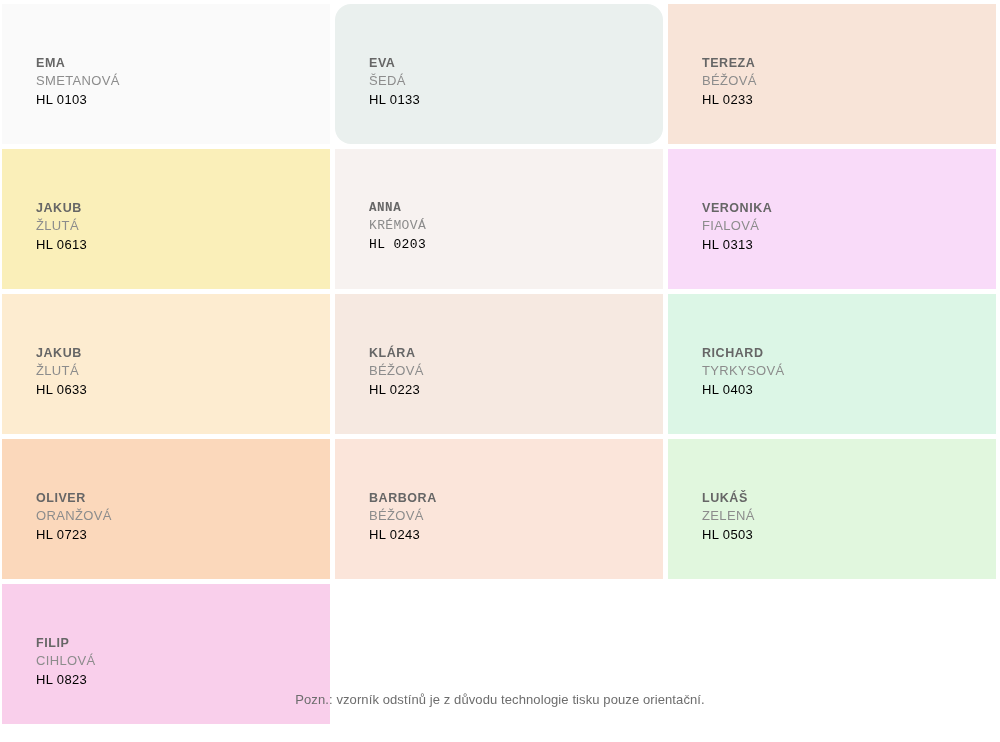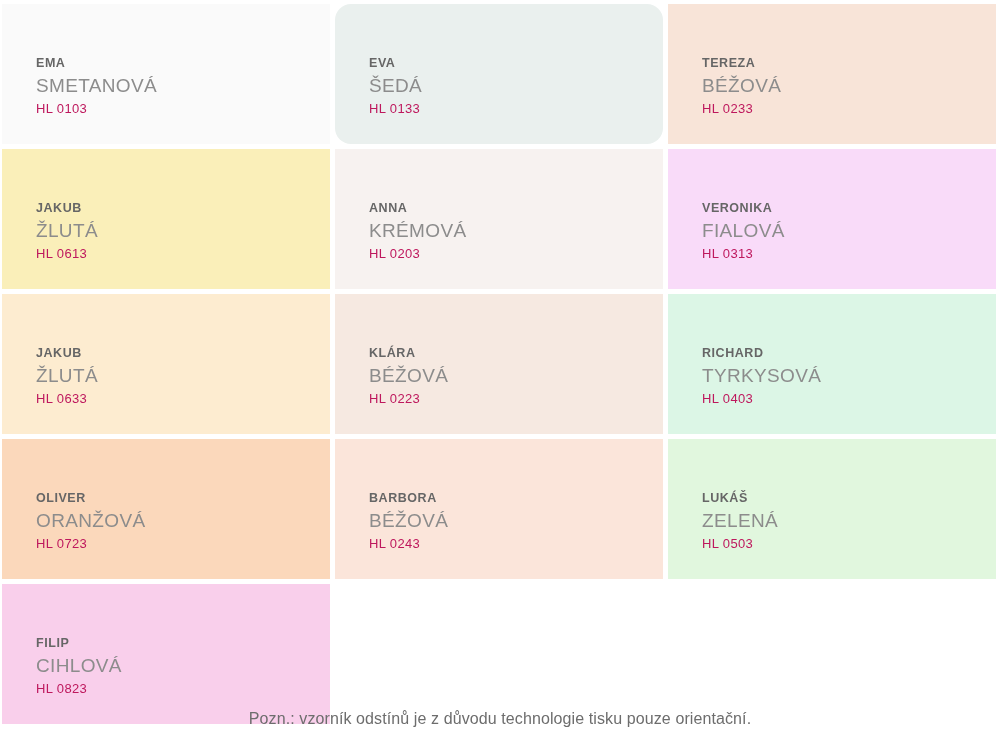--- a/index.html
+++ b/index.html
@@ -41,40 +41,40 @@
     line-height: 1.46;
   }
   .swatch-name {
     font-size: 12.5px;
     font-weight: bold;
     letter-spacing: 0.55px;
     color: #666666;
     white-space: nowrap;
   }
   .swatch-shade {
-    font-size: 19px;
+    font-size: 13px;
     font-weight: normal;
     letter-spacing: 0.35px;
     color: #8c8c8c;
     white-space: nowrap;
   }
   .swatch-code {
     font-size: 13px;
     font-weight: normal;
     letter-spacing: 0.35px;
-    color: #be185d;
+    color: #000000;
     white-space: nowrap;
   }
   #footer-note {
     position: absolute;
     left: 0;
-    top: 710px;
+    top: 692px;
     width: 1000px;
     text-align: center;
-    font-size: 16px;
+    font-size: 13px;
     color: #6d6d6d;
     letter-spacing: 0.1px;
   }
 </style>
 </head>
 <body>
 
 <div id="swatch-page">
 
   <div id="swatch-grid">
@@ -99,21 +99,21 @@
           <div class="swatch-code">HL 0233</div>
         </div>
       </div>
       <div class="swatch-cell" style="background: rgb(250, 239, 185);">
         <div class="swatch-text">
           <div class="swatch-name">JAKUB</div>
           <div class="swatch-shade">ŽLUTÁ</div>
           <div class="swatch-code">HL 0613</div>
         </div>
       </div>
-      <div class="swatch-cell" style="background: rgb(247, 242, 240);">
+      <div class="swatch-cell" style="background: rgb(247, 242, 240); font-family: Liberation Mono, monospace;">
         <div class="swatch-text">
           <div class="swatch-name">ANNA</div>
           <div class="swatch-shade">KRÉMOVÁ</div>
           <div class="swatch-code">HL 0203</div>
         </div>
       </div>
       <div class="swatch-cell" style="background: rgb(249, 219, 249); padding-left: 16px;">
         <div class="swatch-text">
           <div class="swatch-name">VERONIKA</div>
           <div class="swatch-shade">FIALOVÁ</div>

